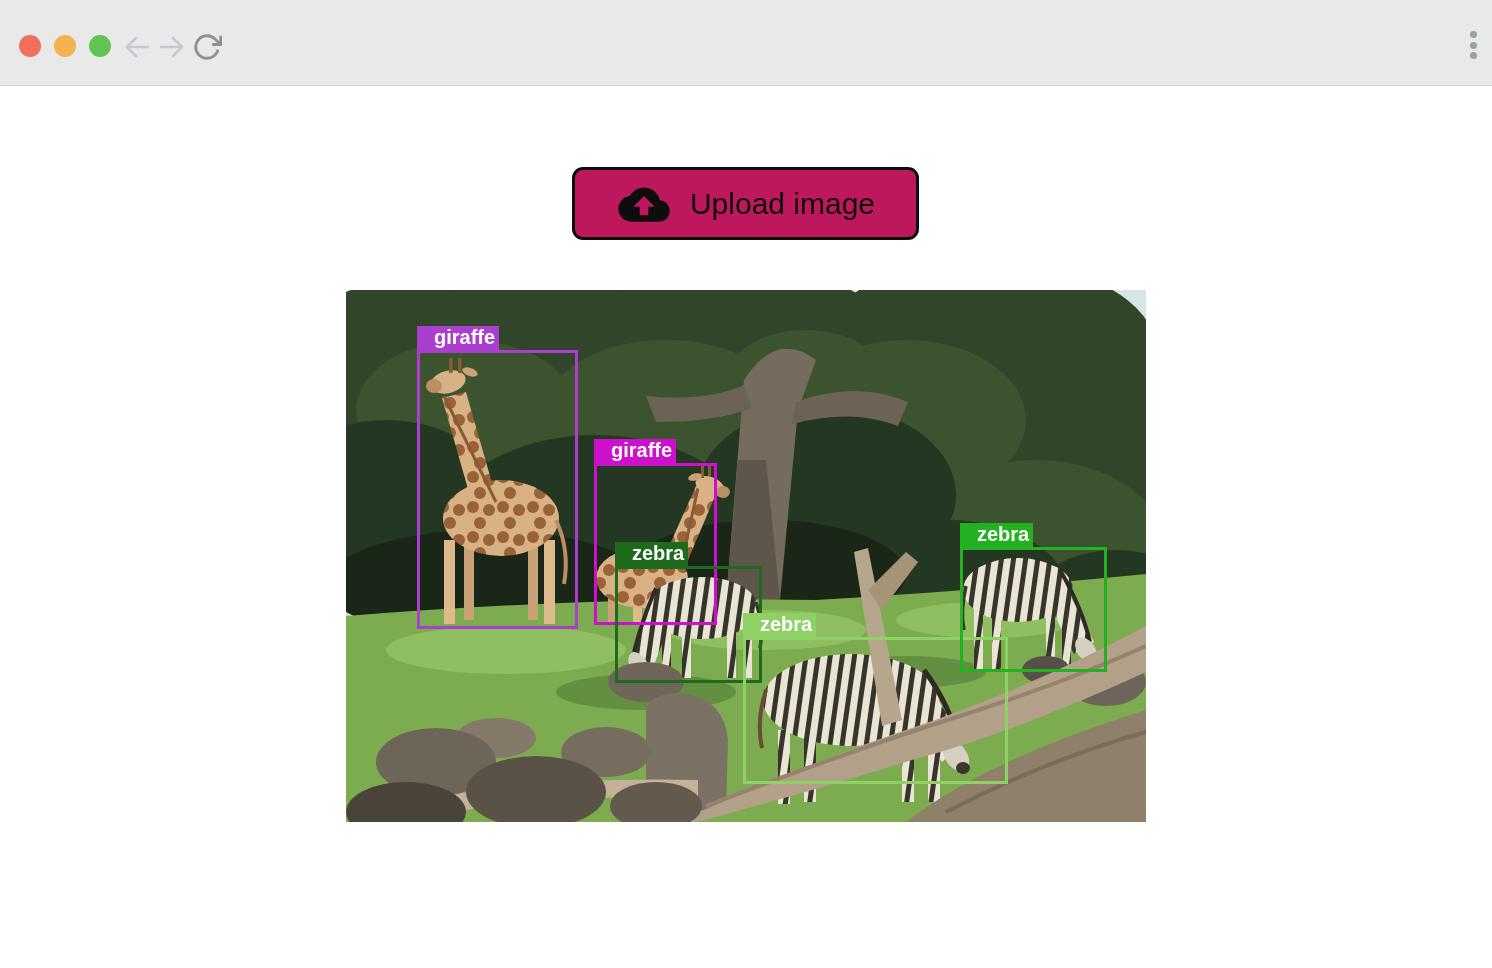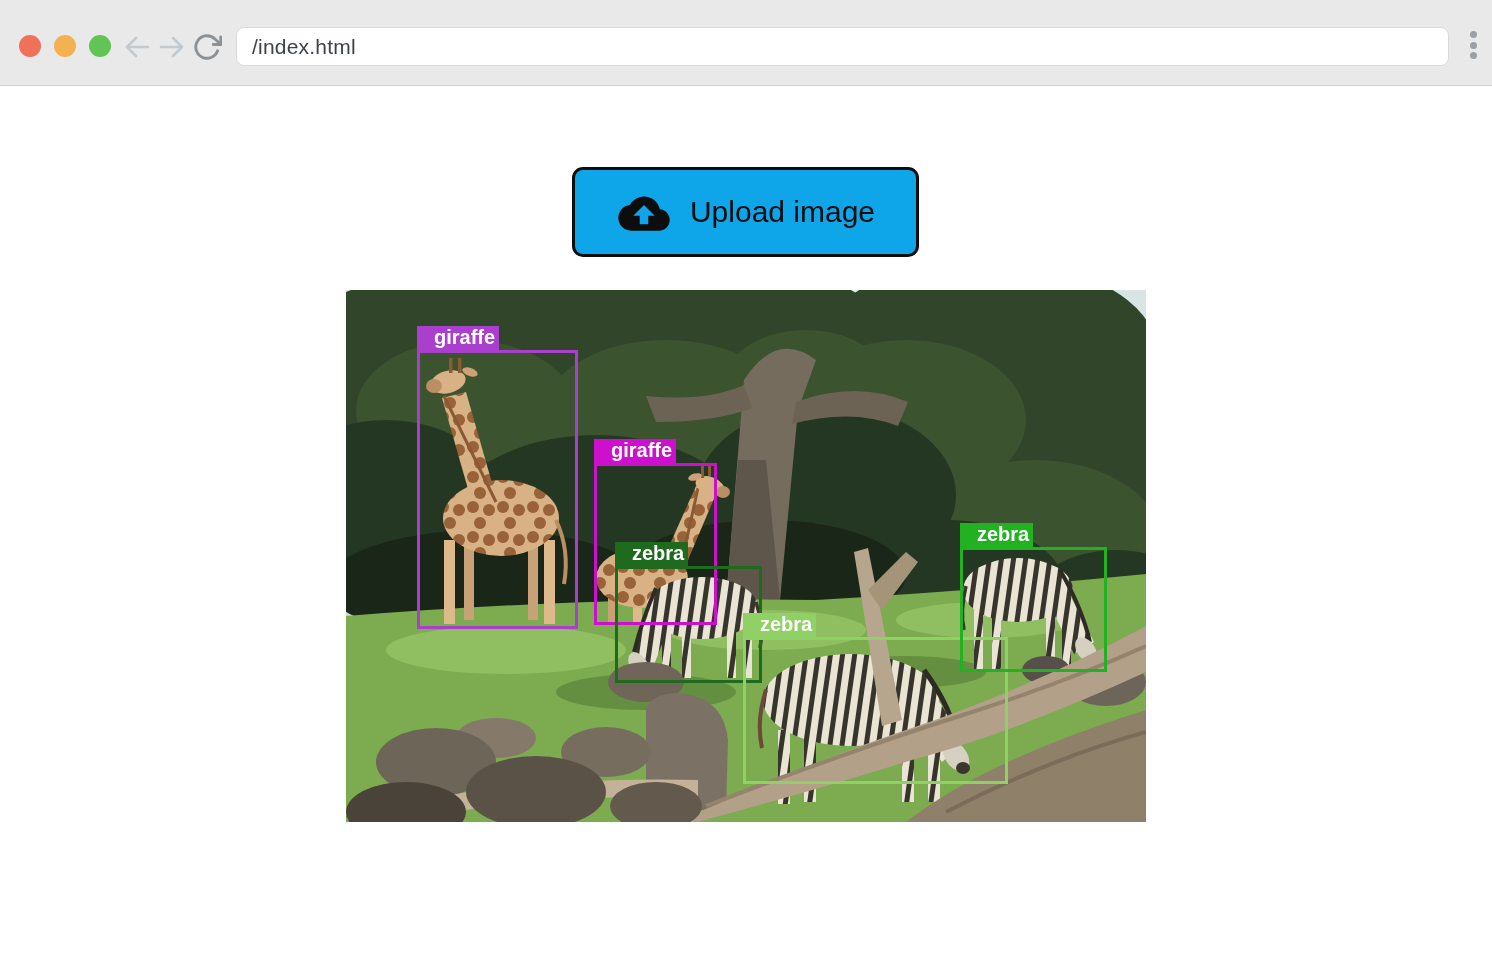--- a/index.html
+++ b/index.html
@@ -20,22 +20,22 @@
     position:absolute;left:236px;top:27px;width:1213px;height:39px;
     background:#ffffff;border:1px solid #dadada;border-radius:8px;
     box-sizing:border-box;display:flex;align-items:center;padding:0 15px;
   }
   .url-text{font-size:21px;color:#3d4248;letter-spacing:.2px;}
   .kebab{position:absolute;right:10px;top:30px;width:18px;height:30px;
     display:flex;flex-direction:column;align-items:center;justify-content:space-between;padding:1px 0;box-sizing:border-box;}
   .kebab i{width:7px;height:7px;border-radius:50%;background:#9aa0a6;display:block;}
   
   .upload-btn{
-    position:absolute;left:572px;top:167px;width:347px;height:90px;
-    background:#0ea5e9;border:3px solid #0d0d0d;border-radius:11px;
+    position:absolute;left:572px;top:167px;width:347px;height:73px;
+    background:#be185d;border:3px solid #0d0d0d;border-radius:11px;
     box-sizing:border-box;display:flex;align-items:center;justify-content:center;gap:18px;
     cursor:pointer;
   }
   .upload-btn .btn-label{font-size:30px;font-weight:500;color:#0d0d0d;}
   
   .photo{position:absolute;left:346px;top:290px;width:800px;height:532px;}
   .photo svg.scene{display:block;width:800px;height:532px;}
   .detections{position:absolute;left:0;top:0;width:800px;height:532px;}
   .det-box{position:absolute;box-sizing:border-box;border-style:solid;border-width:3px;}
   .det-label{
@@ -72,23 +72,20 @@
     </span>
     <span class="navbtn">
       <svg width="30" height="30" viewBox="0 0 24 24">
           <g stroke="#8a9197" stroke-width="2.3" fill="none" stroke-linecap="round" stroke-linejoin="round">
             <path d="M23 4v6h-6"></path>
             <path d="M20.49 15a9 9 0 1 1-2.12-9.36L23 10"></path>
           </g>
         </svg>
     </span>
   </div>
-  <div class="urlbar">
-    <span class="url-text">/index.html</span>
-  </div>
   <div class="kebab">
     <i></i>
       <i></i>
       <i></i>
   </div>
 </div>
 
 <button class="upload-btn">
   <span style="display:flex;">
     <svg width="56" height="45" viewBox="0 1 24 21">

